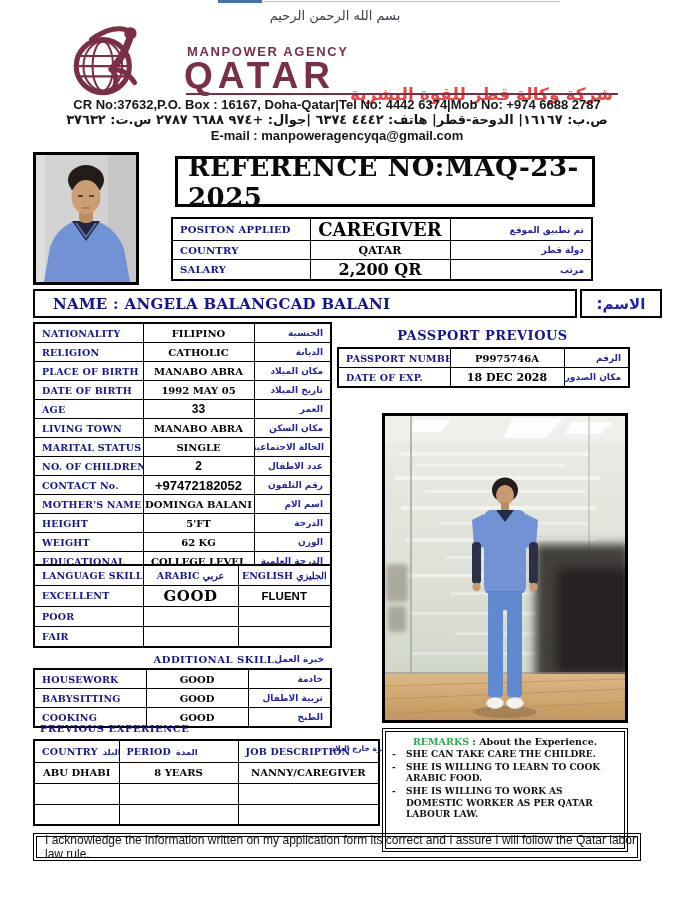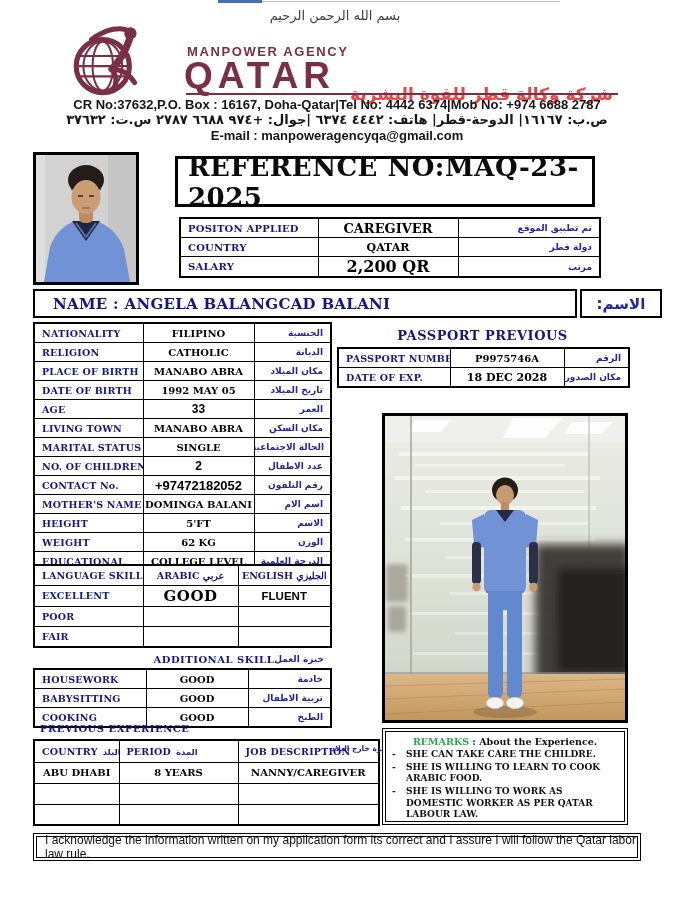--- a/index.html
+++ b/index.html
@@ -31,24 +31,24 @@
   .refbox{left:175px;top:156px;width:420px;height:51px;border:3px solid #000;display:flex;align-items:center;padding-left:10px;
           font:bold 26px "DejaVu Serif",serif;color:#0b0b0b;letter-spacing:.5px}
 
   
   table.grid{position:absolute;border-collapse:collapse;table-layout:fixed;border:2.5px solid #000;background:#fff}
   table.grid td{border:1.5px solid #000;overflow:hidden;white-space:nowrap;vertical-align:middle}
   td.lbl{font:bold 9.5px "DejaVu Serif",serif;color:#14148c;padding-left:7px;letter-spacing:.2px}
   td.val{font:bold 10px "DejaVu Serif",serif;color:#000;text-align:center}
   td.ar{font:bold 9px "DejaVu Sans",sans-serif;color:#2424aa;text-align:right;padding:4px 7px}
 
-  .postable{left:179px;top:217px;width:420px}
+  .postable{left:171px;top:217px;width:420px}
   .postable tr{height:19px}
   .postable td.lbl{font-size:10px}
-  .postable td.val{font-size:13px}
+  .postable td.val{font-size:18px}
 
   .namebox{left:33px;top:289px;width:544px;height:29px;border:2px solid #000;display:flex;align-items:center;padding-left:18px;
            font:bold 15px "DejaVu Serif",serif;color:#14148c;letter-spacing:.3px}
   .namebox-ar{left:580px;top:289px;width:82px;height:29px;border:2px solid #000;display:flex;align-items:center;justify-content:center;
            font:bold 15px "DejaVu Sans",sans-serif;color:#2424aa}
 
   .personal{left:33px;top:322px;width:297px}
   .personal tr{height:18px}
   .val-contact{font:bold 13px "Liberation Sans",sans-serif !important}
   .val-age{font:bold 12px "Liberation Sans",sans-serif !important}
@@ -69,21 +69,21 @@
   .addltable{left:33px;top:668px;width:297px}
   .addltable tr{height:15.5px}
 
   .prev-title{left:40px;top:723px}
   .prevtable{left:33px;top:739px;width:345px}
   .prevtable tr.hdr{height:22px}
   .prevtable tr{height:21px}
   .hdr-ar{font:bold 8.5px "DejaVu Sans",sans-serif;color:#2424aa;margin-left:5px}
   .prev-side{left:336px;top:744px;width:54px;font:bold 7.5px "DejaVu Sans",sans-serif;color:#2424aa;white-space:nowrap;text-align:right}
 
-  .remarks{left:382px;top:728px;width:246px;height:97px;border:4px double #000;padding:4px 6px 0 6px;background:#fff}
+  .remarks{left:382px;top:728px;width:246px;height:124px;border:4px double #000;padding:4px 6px 0 6px;background:#fff}
   .rem-title{text-align:center;font:bold 9.5px "DejaVu Serif",serif;color:#111;margin-bottom:2px}
   .rem-title .green{color:#2fa84f}
   .rem-item{display:flex;font:bold 9px "DejaVu Serif",serif;color:#111;line-height:1.3;margin-bottom:1px}
   .rem-item .dash{width:14px;flex:0 0 14px}
   .rem-item .txt{white-space:normal}
 
   .ackbox{left:33px;top:833px;width:608px;height:28px;border:4px double #000;display:flex;align-items:center;padding-left:8px;
           font:12px "Liberation Sans",sans-serif;color:#111}
 </style>
 </head>
@@ -232,21 +232,21 @@
           <td class="ar" dir="rtl">رقم التلفون</td>
         </tr>
     <tr>
           <td class="lbl">MOTHER'S NAME</td>
           <td class="val">DOMINGA BALANI</td>
           <td class="ar" dir="rtl">اسم الام</td>
         </tr>
     <tr>
           <td class="lbl">HEIGHT</td>
           <td class="val">5'FT</td>
-          <td class="ar" dir="rtl">الاسم</td>
+          <td class="ar" dir="rtl">الدرجة</td>
         </tr>
     <tr>
           <td class="lbl">WEIGHT</td>
           <td class="val">62 KG</td>
           <td class="ar" dir="rtl">الوزن</td>
         </tr>
     <tr>
           <td class="lbl">EDUCATIONAL</td>
           <td class="val">COLLEGE LEVEL</td>
           <td class="ar" dir="rtl">الدرجة العلمية</td>

